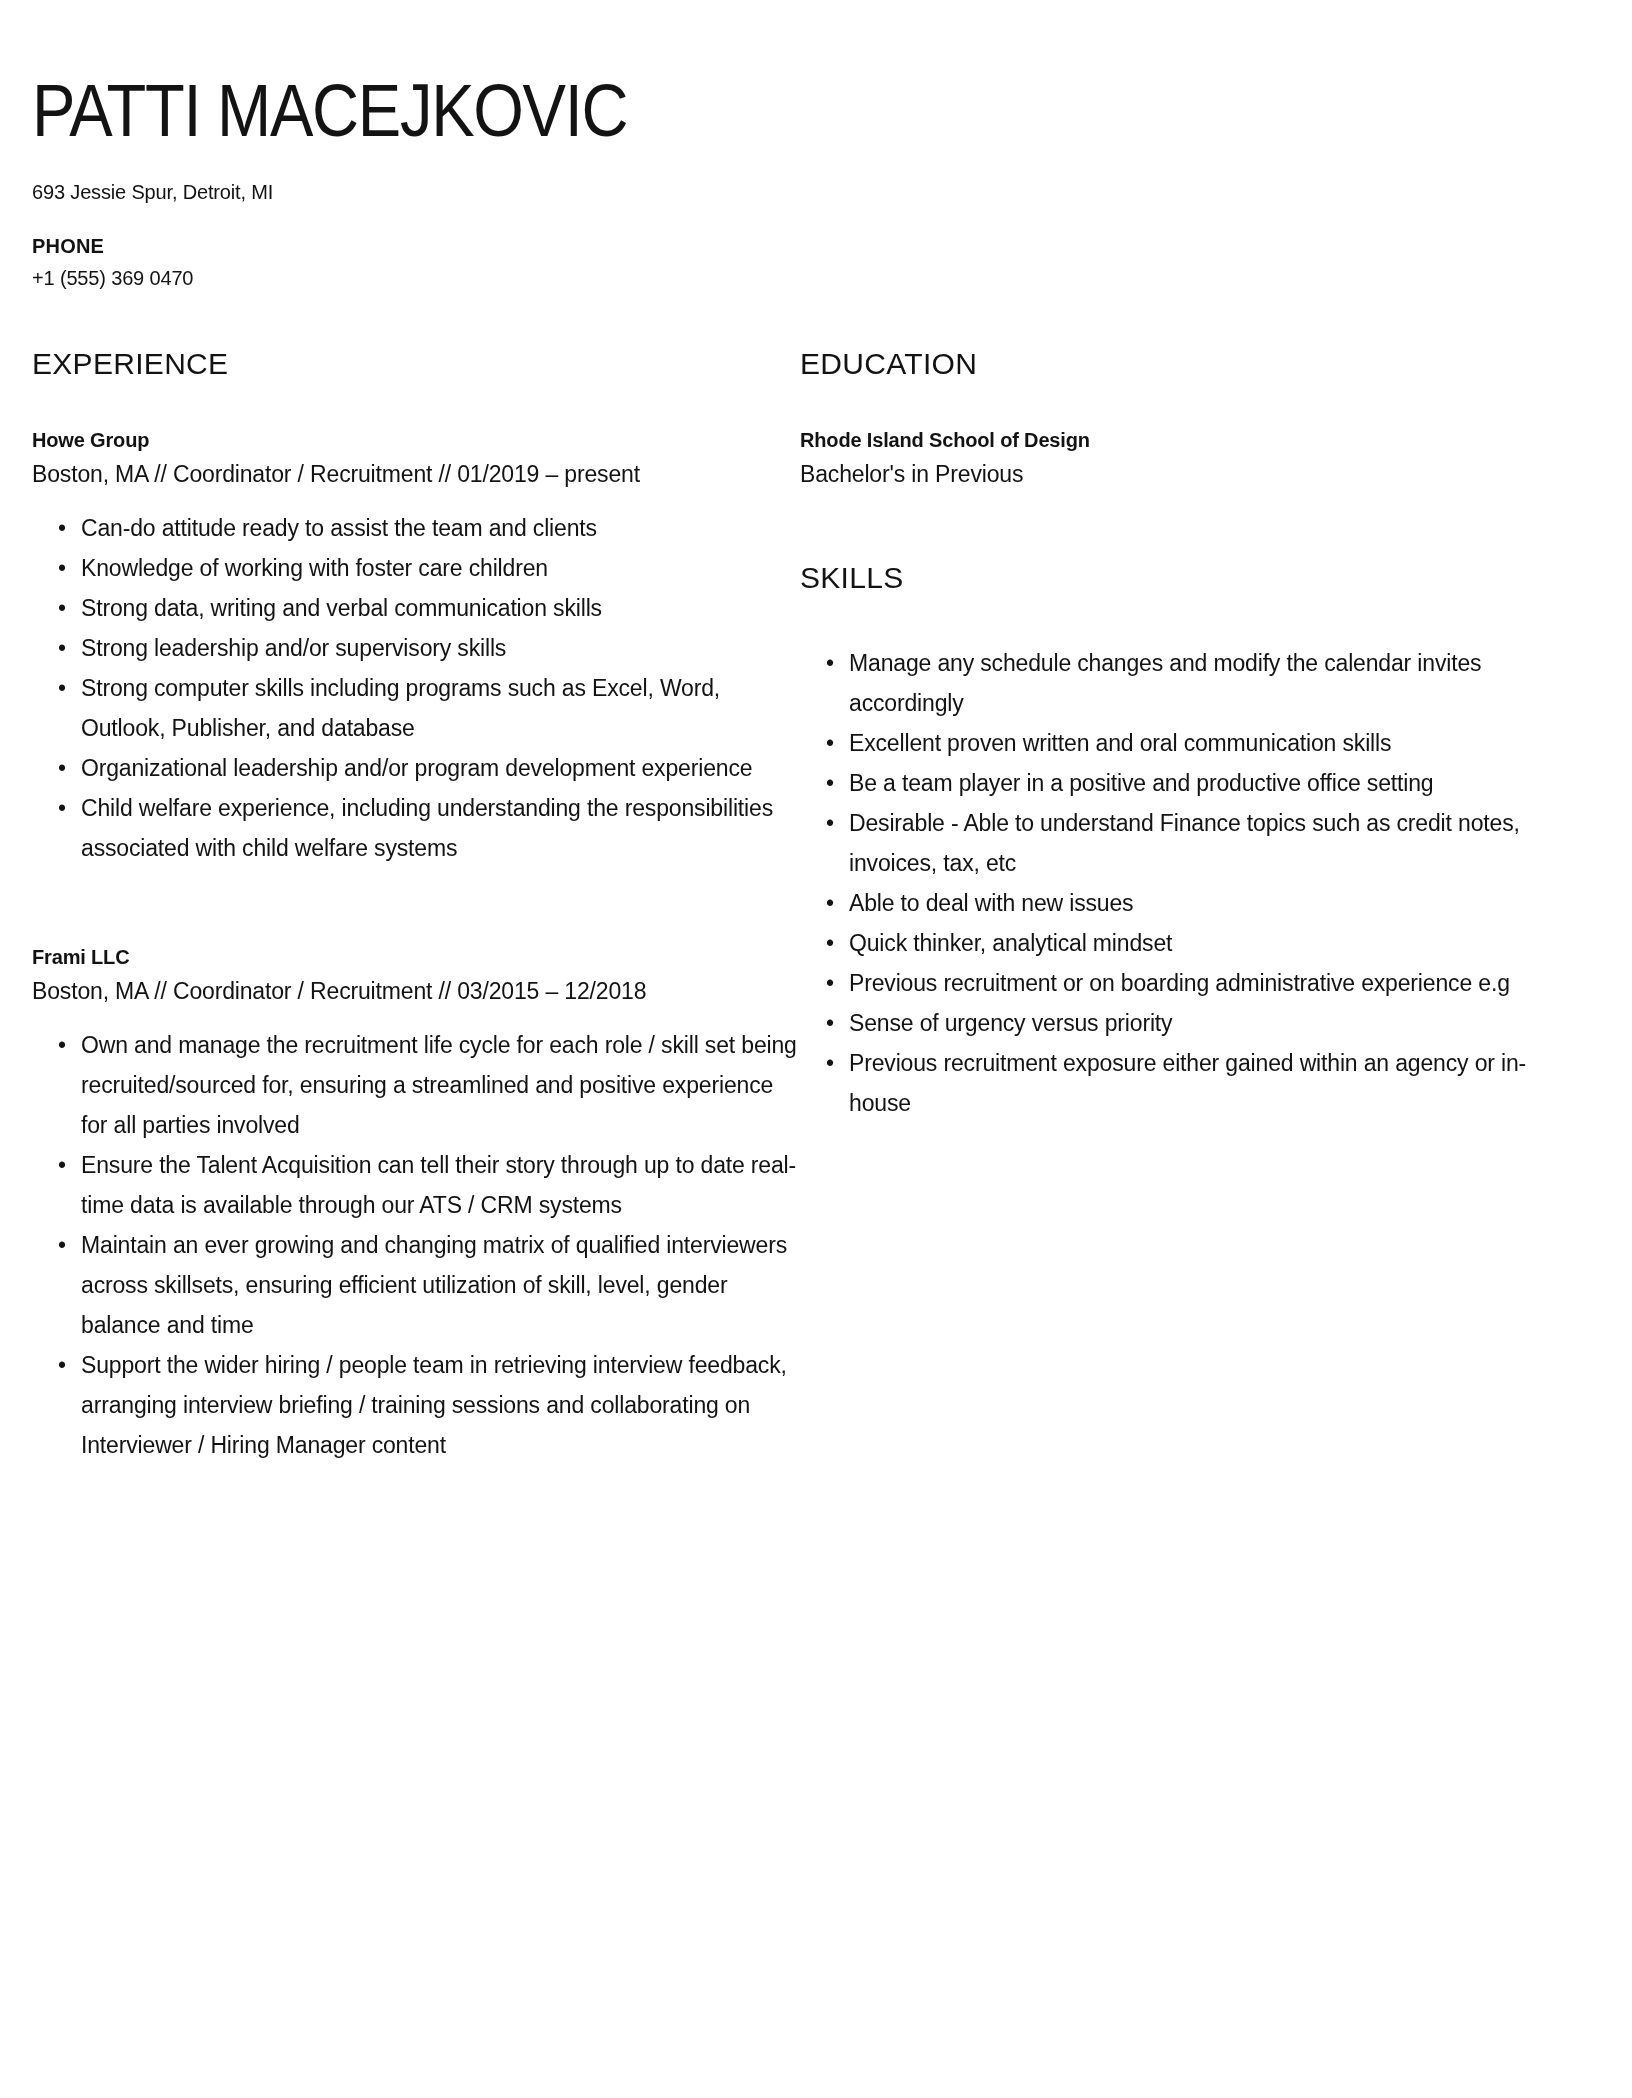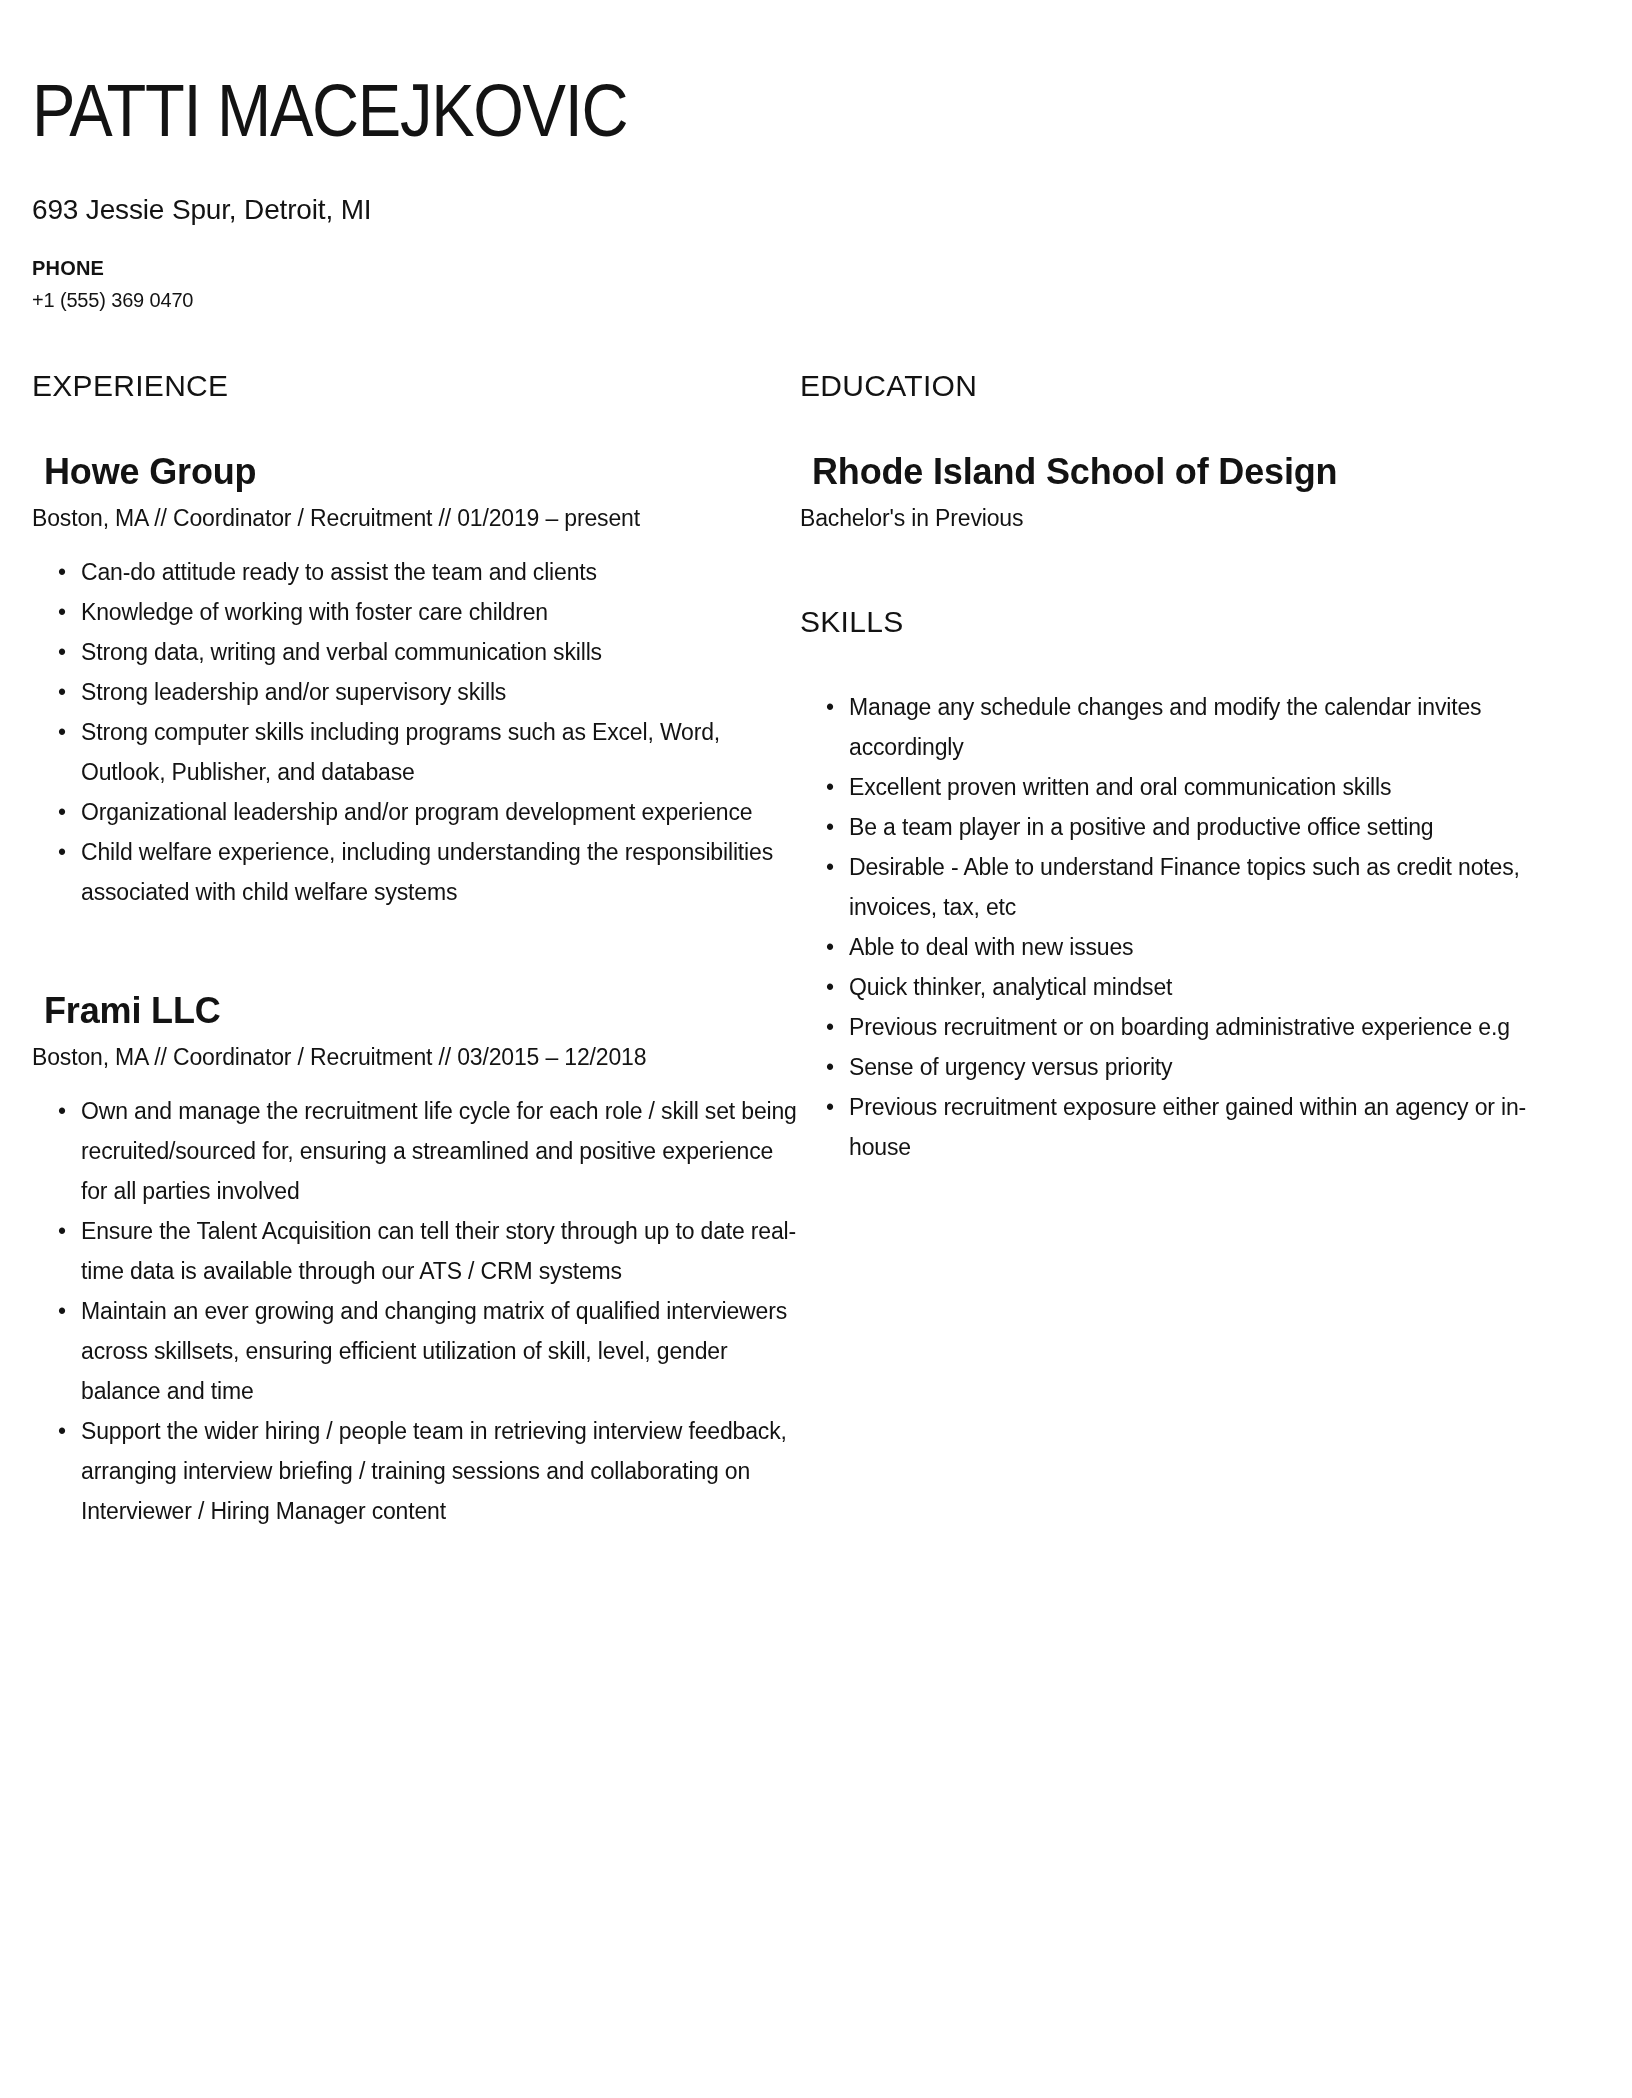--- a/index.html
+++ b/index.html
@@ -17,38 +17,38 @@
   h1.name {
     margin: 0;
     font-size: 74px;
     font-weight: 400;
     line-height: 1;
     letter-spacing: -1.5px;
     white-space: nowrap;
     transform: scaleX(0.88);
     transform-origin: 0 50%;
   }
-  .address { margin: 46px 0 0; font-size: 28px; }
+  .address { margin: 33px 0 0; font-size: 20px; }
   .phone-label { margin: 31px 0 0; font-size: 20px; font-weight: 700; letter-spacing: 0.2px; }
   .phone-number { margin: 9px 0 0; font-size: 20px; }
 
   .columns {
     display: grid;
     grid-template-columns: 1fr 1fr;
     margin-top: 57px;
     align-items: start;
   }
 
   h2.section-heading {
     margin: 0 0 48px;
     font-size: 30px;
     font-weight: 400;
     letter-spacing: 0.3px;
   }
-  h3.item-title { margin: 12px; font-size: 36px; font-weight: 700; }
+  h3.item-title { margin: 0; font-size: 20px; font-weight: 700; }
   .meta { margin: 9px 0 0; font-size: 23px; }
 
   ul.bullets {
     list-style: none;
     margin: 20px 0 0;
     padding: 0;
     font-size: 23px;
     line-height: 40px;
   }
   ul.bullets.flush { margin-top: 0; }

